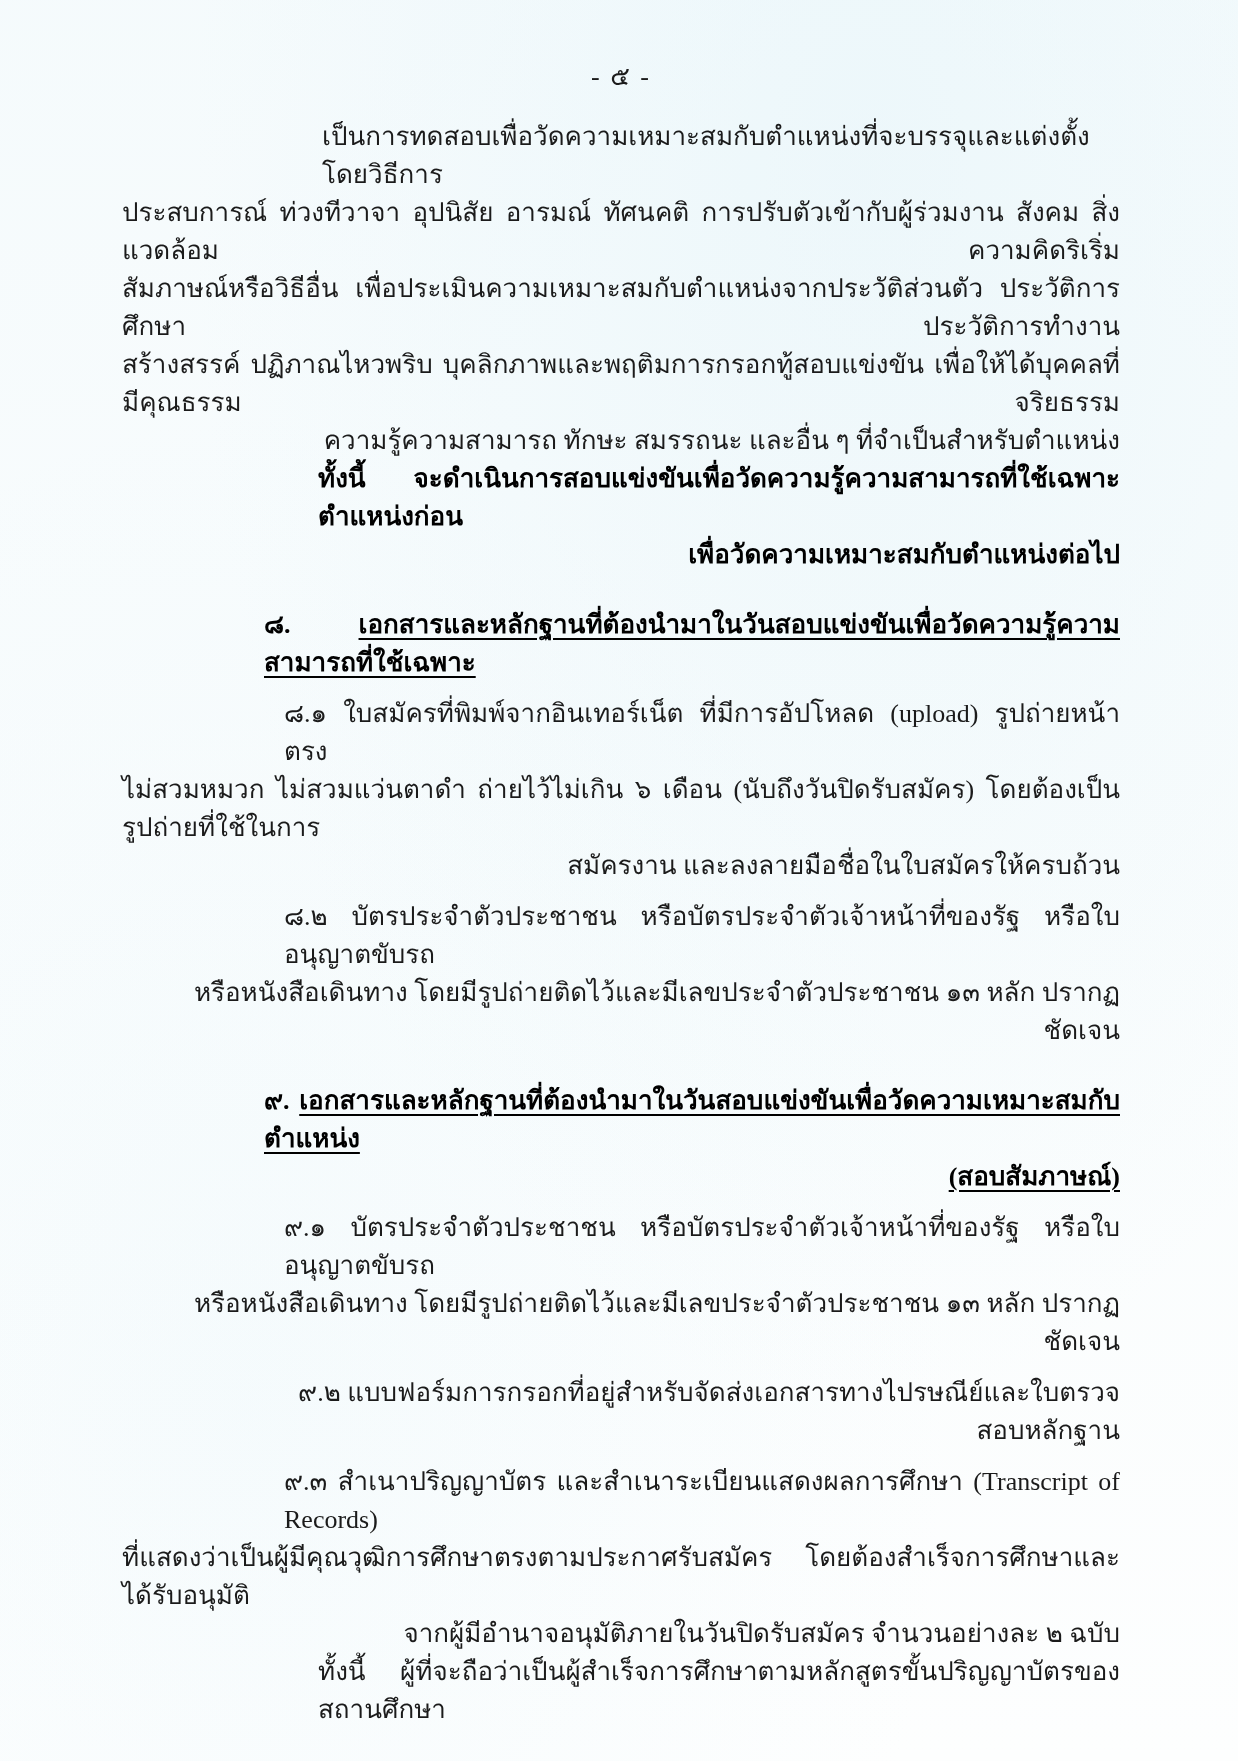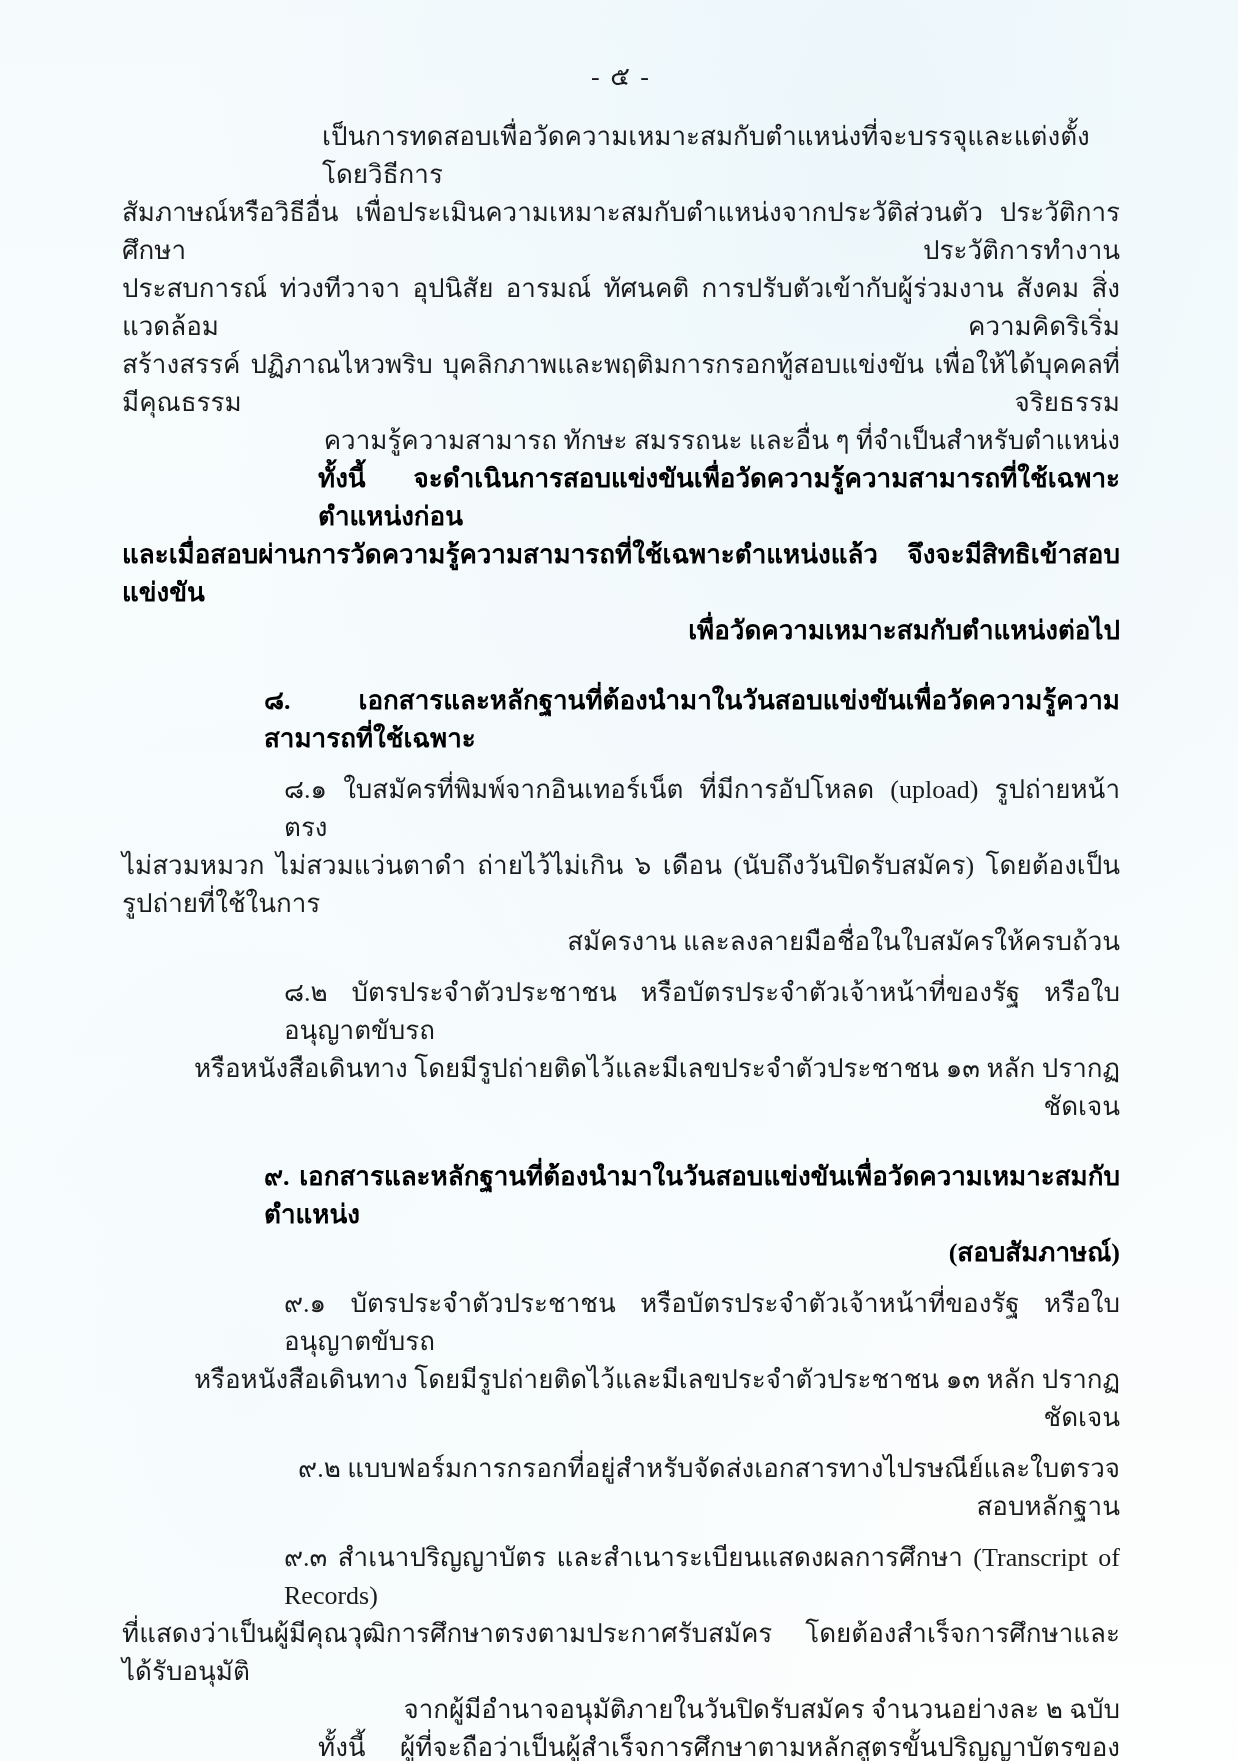--- a/index.html
+++ b/index.html
@@ -40,40 +40,40 @@
   .line.just {
     text-align: justify;
     text-align-last: justify;
   }
   .indent-body   { padding-left: 200px; margin-top: 8px; }
   .indent-body2  { padding-left: 196px; }
   .indent-head   { padding-left: 142px; }
   .indent-list   { padding-left: 162px; margin-top: 13px; }
   .b { font-weight: 700; color: #000; }
   .u {
+    text-decoration: underline;
     text-underline-offset: 5px;
     text-decoration-thickness: 2px;
   }
 </style>
 </head>
 <body>
 
 <div class="page">
   <div class="page-number">- ๕ -</div>
   <div class="doc-body" id="doc-body">
       <div class="para">
         <div class="line just indent-body"><span class="">เป็นการทดสอบเพื่อวัดความเหมาะสมกับตำแหน่งที่จะบรรจุและแต่งตั้ง โดยวิธีการ</span></div>
+        <div class="line just"><span class="">ประสบการณ์ ท่วงทีวาจา อุปนิสัย อารมณ์ ทัศนคติ การปรับตัวเข้ากับผู้ร่วมงาน สังคม สิ่งแวดล้อม ความคิดริเริ่ม</span></div>
         <div class="line just"><span class="">สัมภาษณ์หรือวิธีอื่น เพื่อประเมินความเหมาะสมกับตำแหน่งจากประวัติส่วนตัว ประวัติการศึกษา ประวัติการทำงาน</span></div>
-        <div class="line just"><span class="">ประสบการณ์ ท่วงทีวาจา อุปนิสัย อารมณ์ ทัศนคติ การปรับตัวเข้ากับผู้ร่วมงาน สังคม สิ่งแวดล้อม ความคิดริเริ่ม</span></div>
         <div class="line just"><span class="">สร้างสรรค์ ปฏิภาณไหวพริบ บุคลิกภาพและพฤติมการกรอกทู้สอบแข่งขัน เพื่อให้ได้บุคคลที่มีคุณธรรม จริยธรรม</span></div>
         <div class="line"><span class="">ความรู้ความสามารถ ทักษะ สมรรถนะ และอื่น ๆ ที่จำเป็นสำหรับตำแหน่ง</span></div>
       </div>
       <div class="para">
         <div class="line just indent-body2"><span class="b ">ทั้งนี้ จะดำเนินการสอบแข่งขันเพื่อวัดความรู้ความสามารถที่ใช้เฉพาะตำแหน่งก่อน</span></div>
-        <div class="line just"><span class="b ">และเมื่อสอบผ่านการวัดความรู้ความสามารถที่ใช้เฉพาะตำแหน่งแล้ว จึงจะมีสิทธิเข้าสอบแข่งขัน</span></div>
         <div class="line"><span class="b ">เพื่อวัดความเหมาะสมกับตำแหน่งต่อไป</span></div>
       </div>
       <div class="para space-before">
         <div class="line just indent-head"><span class="b ">๘. </span><span class="b u">เอกสารและหลักฐานที่ต้องนำมาในวันสอบแข่งขันเพื่อวัดความรู้ความสามารถที่ใช้เฉพาะ</span></div>
       </div>
       <div class="para">
         <div class="line just indent-list"><span class="">๘.๑ ใบสมัครที่พิมพ์จากอินเทอร์เน็ต ที่มีการอัปโหลด (upload) รูปถ่ายหน้าตรง</span></div>
         <div class="line just"><span class="">ไม่สวมหมวก ไม่สวมแว่นตาดำ ถ่ายไว้ไม่เกิน ๖ เดือน (นับถึงวันปิดรับสมัคร) โดยต้องเป็นรูปถ่ายที่ใช้ในการ</span></div>
         <div class="line"><span class="">สมัครงาน และลงลายมือชื่อในใบสมัครให้ครบถ้วน</span></div>
       </div>

